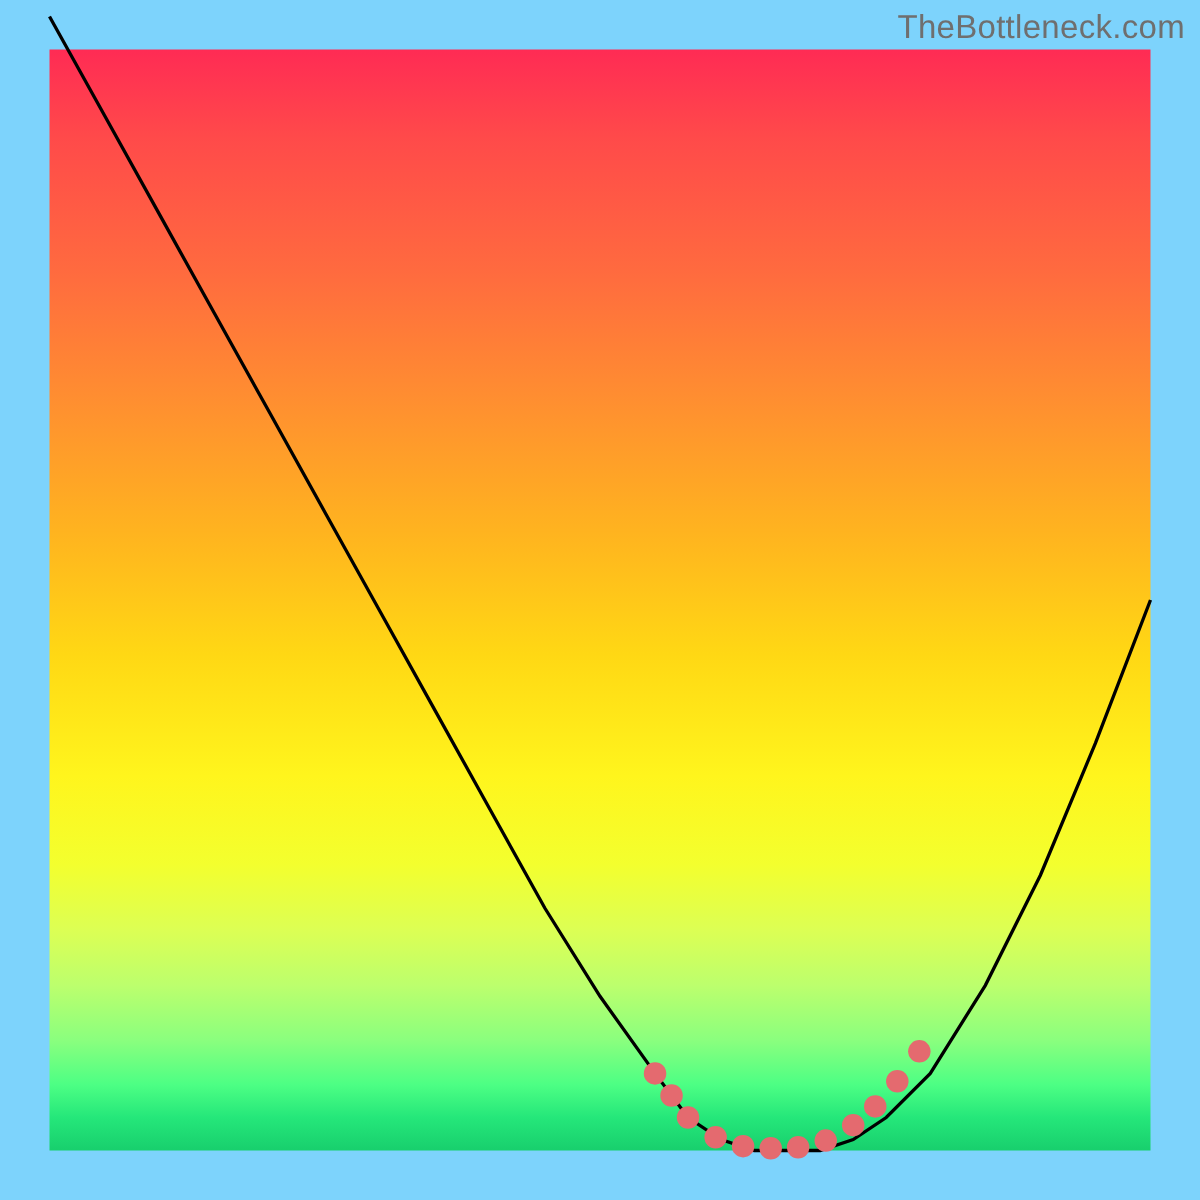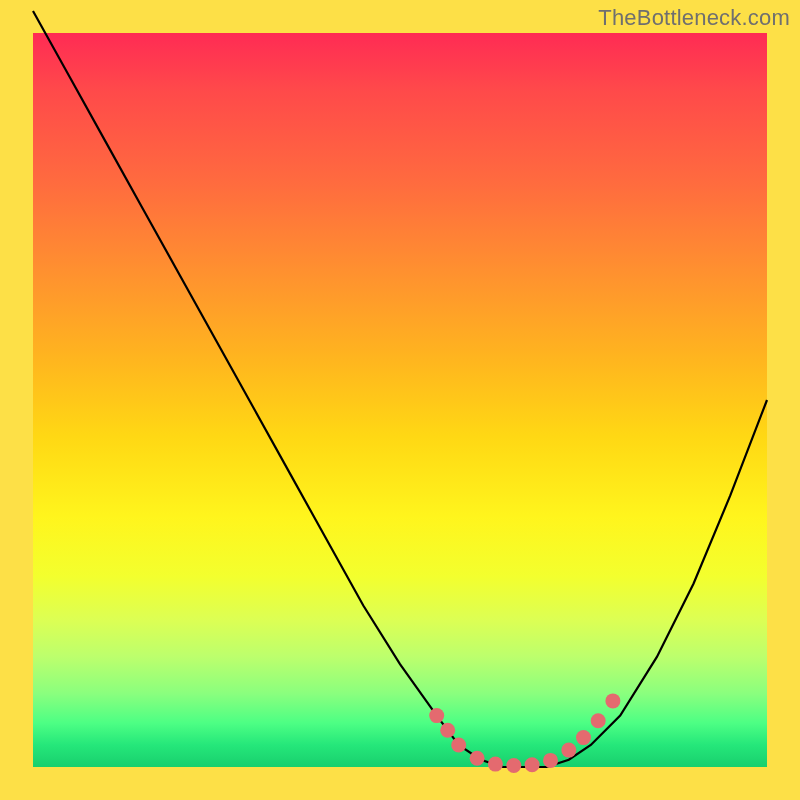--- a/index.html
+++ b/index.html
@@ -9,21 +9,21 @@
     height: 800px;
     background: #000;
     overflow: hidden;
   }
   .frame {
     position: absolute;
     left: 0;
     top: 0;
     width: 800px;
     height: 800px;
-    background: #fde047;
+    background: #7dd3fc;
   }
   .plot-area {
     position: absolute;
     left: 33px;
     top: 33px;
     width: 734px;
     height: 734px;
     
     background: linear-gradient(to bottom,
       #ff2b54 0%,

